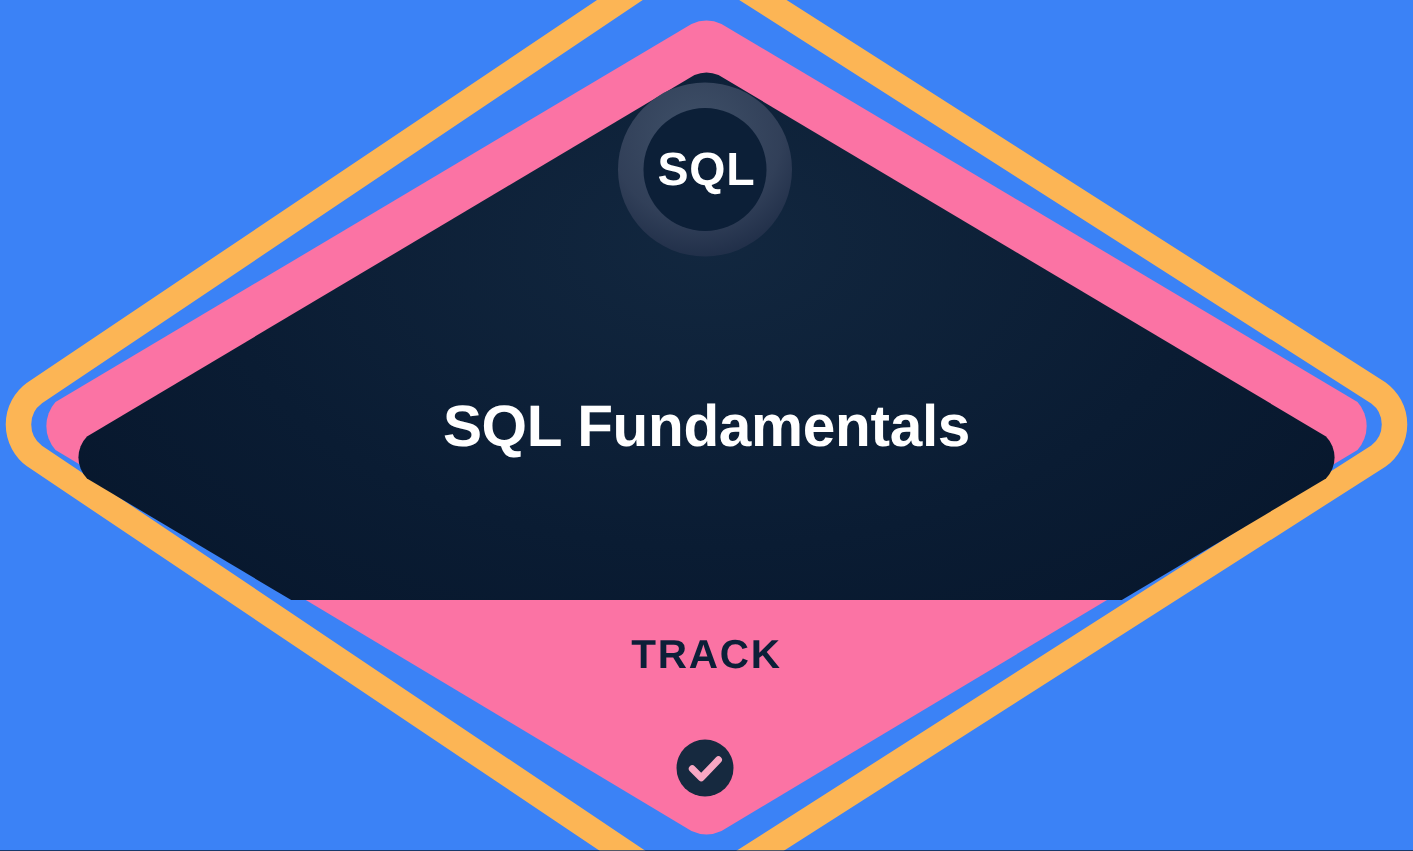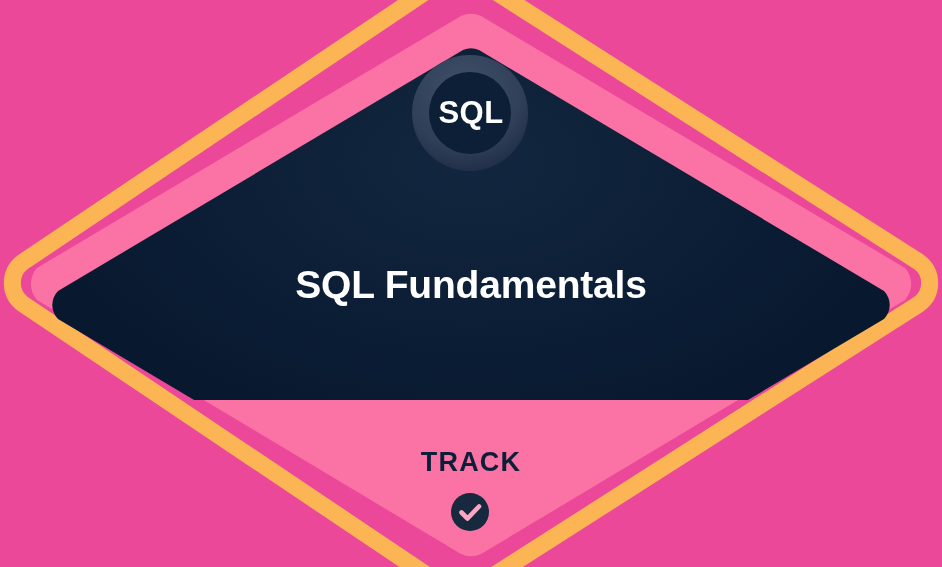--- a/index.html
+++ b/index.html
@@ -11,21 +11,21 @@
     width: 942px;
     height: 567px;
     overflow: hidden;
     font-family: "Liberation Sans", sans-serif;
   }
 
   #badge-root {
     position: relative;
     width: 942px;
     height: 567px;
-    background: #ec4899;
+    background: #3b82f6;
   }
 
   #badge-svg {
     position: absolute;
     left: 0;
     top: 0;
     width: 942px;
     height: 567px;
     display: block;
   }
@@ -73,21 +73,20 @@
     left: 0;
     top: 419px;
     width: 942px;
     text-align: center;
     font-family: "Liberation Sans", sans-serif;
     font-size: 27px;
     font-weight: bold;
     letter-spacing: 1.2px;
     color: #0c1f38;
     line-height: 34px;
-    margin-top: 26px;
   }
   .status-text .line {
     display: block;
   }
 </style>
 </head>
 <body>
 
 <div id="badge-root">
 

